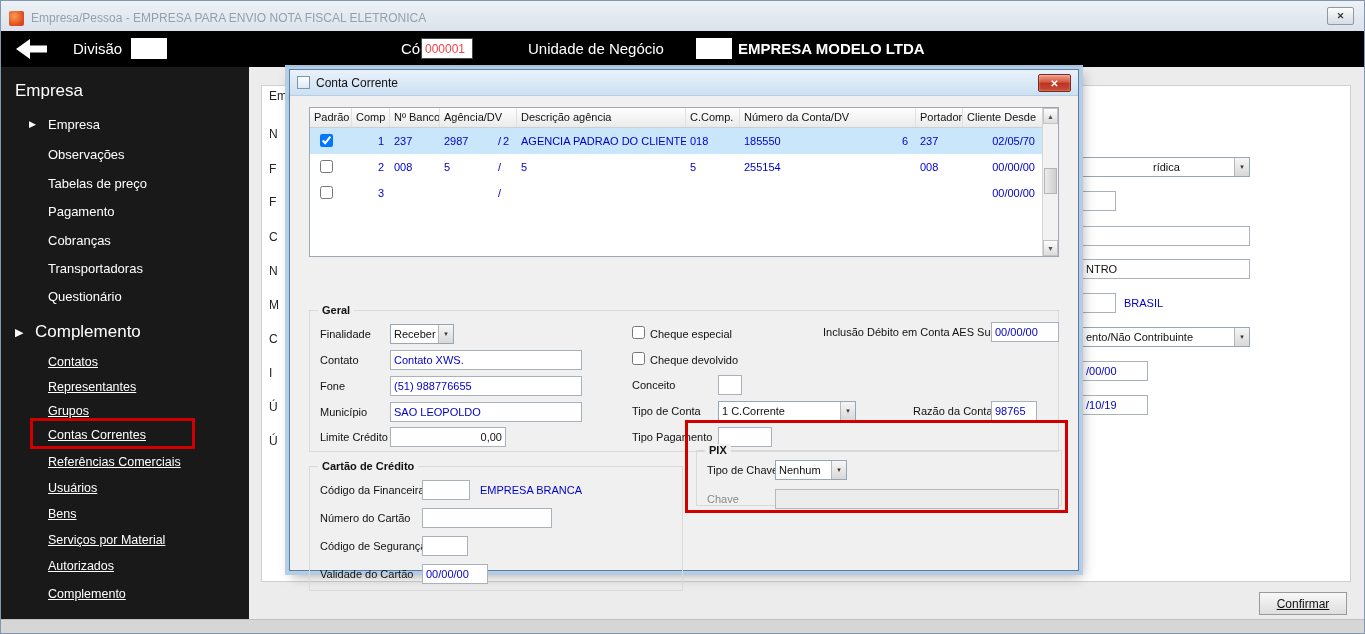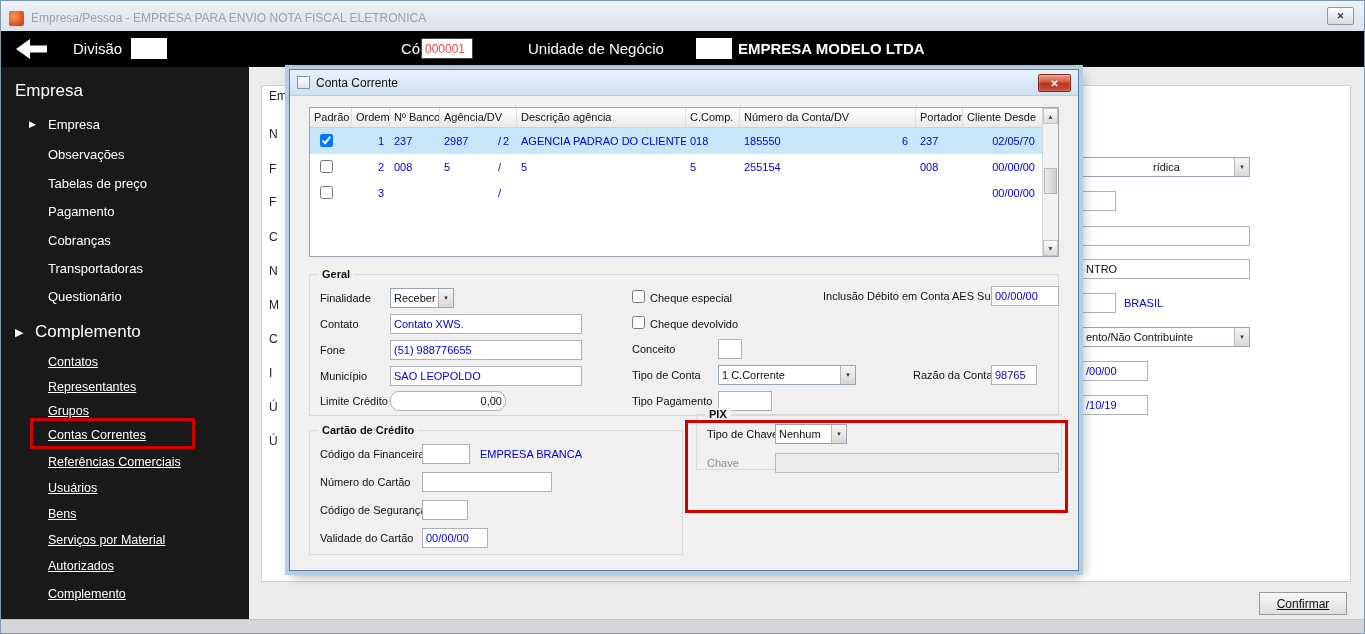--- a/index.html
+++ b/index.html
@@ -38,21 +38,21 @@
   
   .main { position:absolute; left:248px; top:66px; right:0; bottom:14px; background:#ececec; }
   .form-panel { position:absolute; left:12px; top:18px; width:1090px; height:497px; background:#fff; border:1px solid #cfcfcf; }
   .frag { position:absolute; font-size:12px; color:#222; }
   .lbl { position:absolute; font-size:11px; line-height:20px; color:#111; white-space:nowrap; }
   .lbl.gray { color:#8a8a8a; }
   .blue-lbl { position:absolute; font-size:11px; line-height:20px; color:#0000c8; white-space:nowrap; }
   .tb { position:absolute; height:20px; border:1px solid #a9b1ba; background:#fff;
     font-family:"Liberation Sans",sans-serif; font-size:11px; color:#0000c8; padding:0 3px; }
   .tb.black { color:#111; }
-  .tb.right { text-align:right;border-radius:9px; }
+  .tb.right { text-align:right; }
   .tb.disabled { background:#ececec; border-color:#b8b8b8; color:#666; }
   .combo { position:absolute; height:20px; background:#fff; border:1px solid #98a5b3;
     display:flex; align-items:center; font-size:11px; color:#111; cursor:pointer; }
   .combo-text { flex:1; padding:0 3px; overflow:hidden; white-space:nowrap; }
   .combo-arrow { width:15px; align-self:stretch; display:flex; align-items:center; justify-content:center;
     font-size:7px; color:#333; background:linear-gradient(#f6f6f6,#d8d8d8); border-left:1px solid #b6b6b6; }
   .confirm-btn { position:absolute; left:1010px; top:525px; width:88px; height:23px;
     background:linear-gradient(#f8f8f8,#dedede); border:1px solid #9a9a9a; font-size:12px; color:#111;
     text-decoration:underline; display:flex; align-items:center; justify-content:center; cursor:pointer; }
 
@@ -86,21 +86,21 @@
   .cell.conta { display:flex; justify-content:space-between; padding-right:8px; }
   .cell.date { text-align:right; padding-right:5px; padding-left:0; }
   .vscroll { position:absolute; top:0; right:0; width:16px; height:148px; background:#f2f2f2; border-left:1px solid #d5d5d5; }
   .vs-btn { position:absolute; left:0; width:15px; height:16px; background:linear-gradient(#fdfdfd,#dcdcdc);
     border:1px solid #c3c3c3; font-size:7px; color:#555; display:flex; align-items:center; justify-content:center; cursor:pointer; }
   .vs-up { top:0; } .vs-down { bottom:0; }
   .vs-thumb { position:absolute; left:1px; top:60px; width:13px; height:26px;
     background:linear-gradient(90deg,#ececec,#cdcdcd); border:1px solid #b5b5b5; cursor:grab; }
 
   
-  .groupbox { position:absolute; border:1px solid #d9d9d9; }
+  .groupbox { position:absolute; border:1px solid #d9d9d9;margin-top:36px; }
   .gb-title { position:absolute; top:-7px; left:8px; background:#f0f0f0; padding:0 4px; font-size:11px; font-weight:bold; color:#111; white-space:nowrap; }
   .cbx { position:absolute; width:13px; height:13px; cursor:pointer; }
 
   
   .annot { position:absolute; border:3px solid #d10000; z-index:60; pointer-events:none; }
   #annot-sidebar { left:29px; top:417px; width:165px; height:31px; }
   #annot-pix { left:684px; top:419px; width:383px; height:93px; }
 </style>
 </head>
 <body>
@@ -194,21 +194,21 @@
   <div class="dialog">
     <div class="dlg-titlebar">
       <div class="dlg-icon"></div>
       <span class="dlg-title">Conta Corrente</span>
       <div class="dlg-close">✕</div>
     </div>
 
     <div class="grid">
       <div class="grid-header">
         <div class="hcell" style="width:42px;">Padrão</div>
-        <div class="hcell" style="width:38px;">Ordem</div>
+        <div class="hcell" style="width:38px;">Comp</div>
         <div class="hcell" style="width:50px;">Nº Banco</div>
         <div class="hcell" style="width:77px;">Agência/DV</div>
         <div class="hcell" style="width:169px;">Descrição agência</div>
         <div class="hcell" style="width:54px;">C.Comp.</div>
         <div class="hcell" style="width:176px;">Número da Conta/DV</div>
         <div class="hcell" style="width:47px;">Portador</div>
         <div class="hcell" style="width:77px;border-right:none;">Cliente Desde</div>
       </div>
 
       <div class="grid-row selected">

